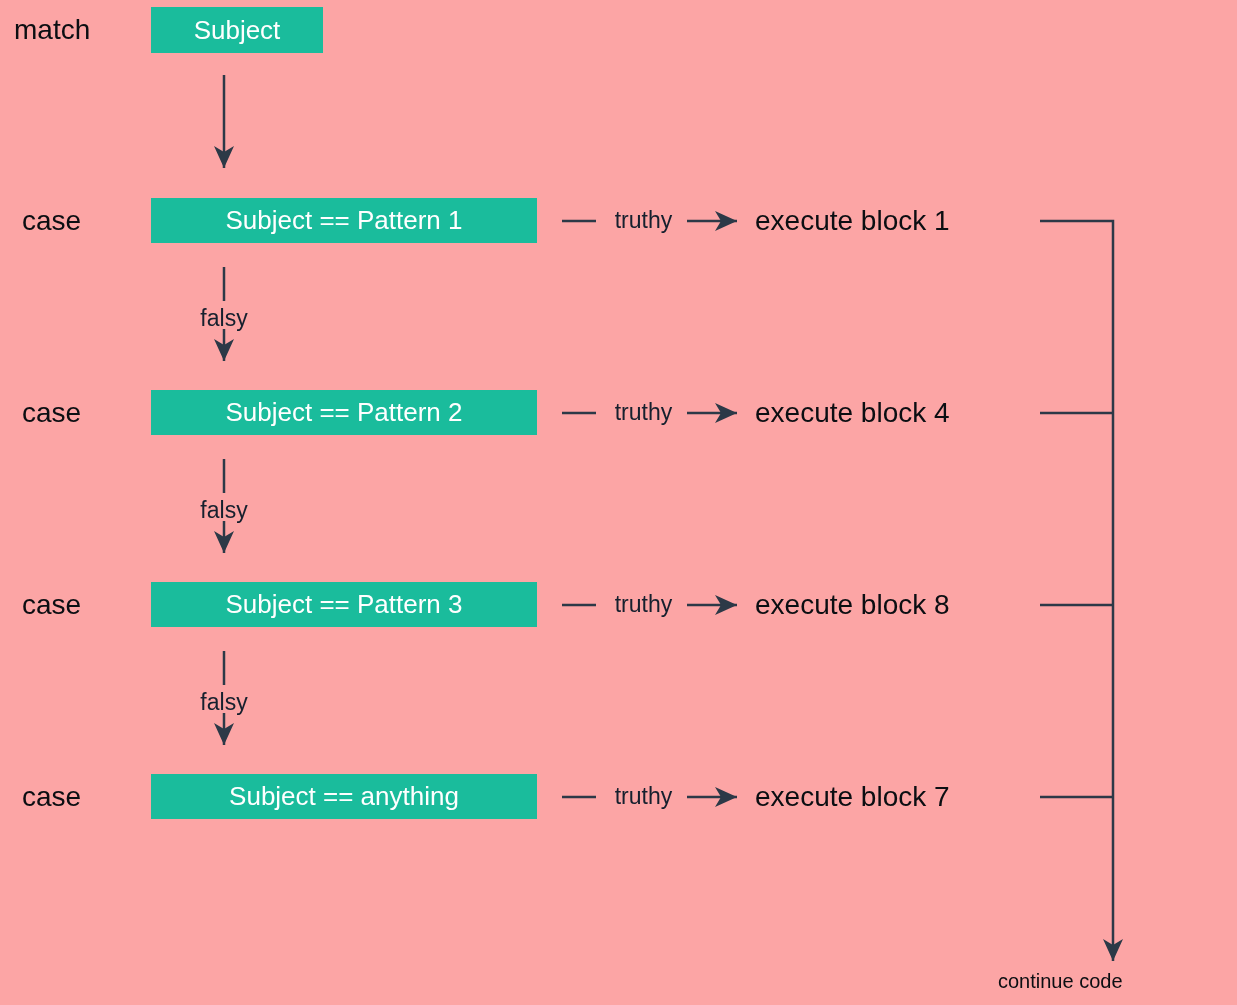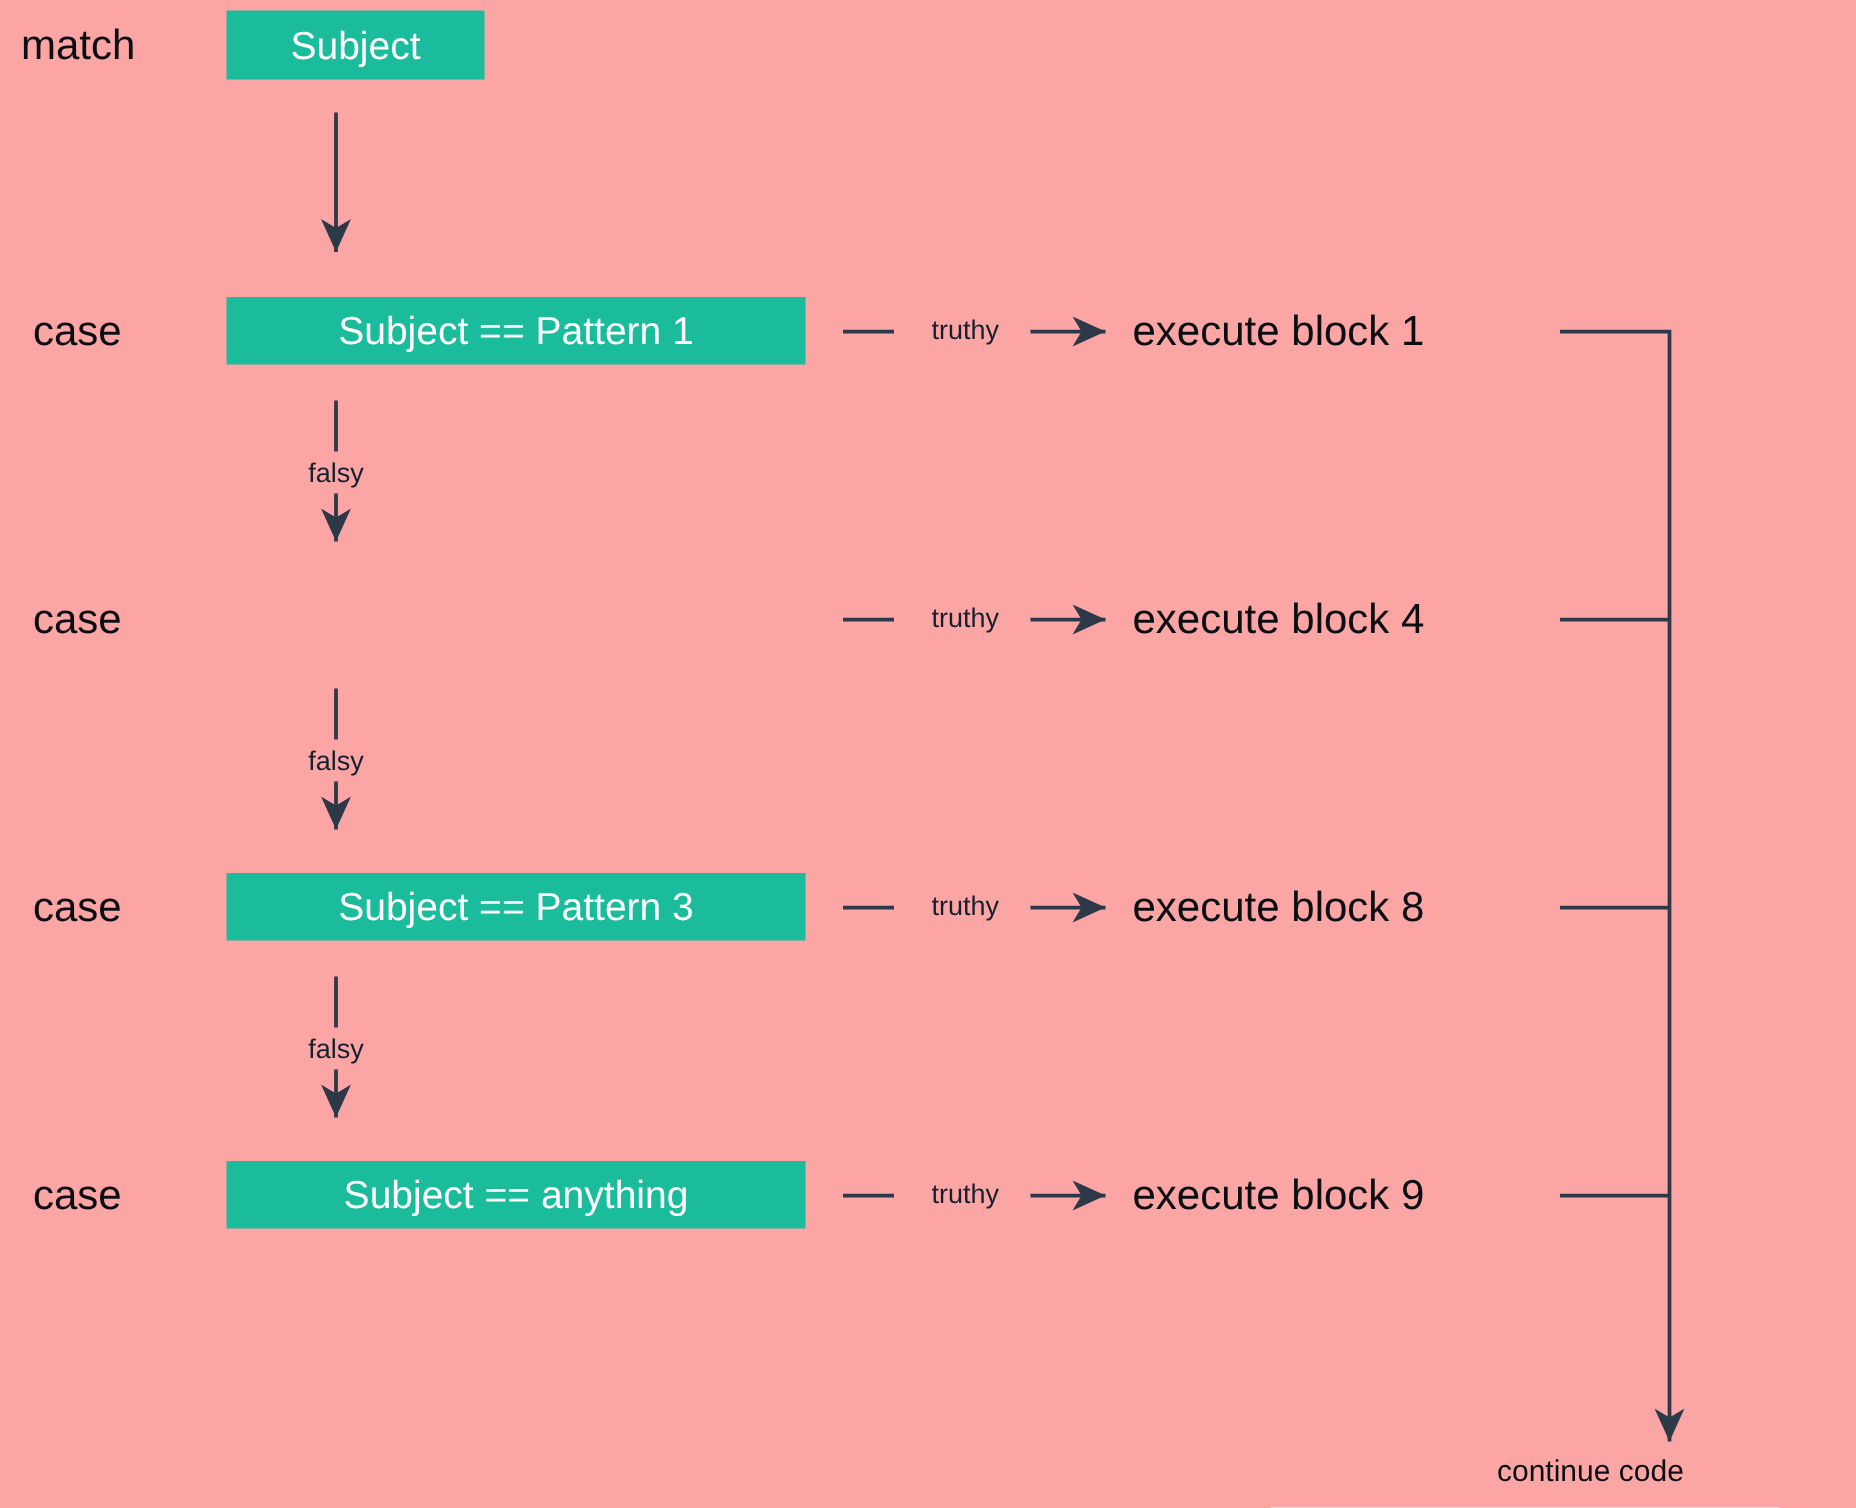--- a/index.html
+++ b/index.html
@@ -44,21 +44,21 @@
   .subject-box {
     left: 151px; top: 7px;
     width: 172px; height: 46px;
   }
   .cond-box {
     left: 151px;
     width: 386px; height: 45px;
   }
   .small-label {
     position: absolute;
-    font-size: 18px;
+    font-size: 23px;
     color: #16202e;
     white-space: pre;
   }
   .truthy-label {
     left: 596px;
     width: 95px;
     height: 45px;
     display: flex;
     align-items: center;
     justify-content: center;
@@ -141,30 +141,31 @@
   <div class="kw" style="left:14px; top:7px;">match</div>
   <div class="box subject-box">Subject</div>
 
   <div class="kw row-0" style="left:22px;">case</div>
   <div class="box cond-box row-0">Subject == Pattern 1</div>
   <div class="small-label truthy-label row-0">truthy</div>
   <div class="result-label row-0">execute block 1</div>
   <div class="small-label falsy-label falsy-0">falsy</div>
 
   <div class="kw row-1" style="left:22px;">case</div>
+  <div class="box cond-box row-1">Subject == Pattern 2</div>
   <div class="small-label truthy-label row-1">truthy</div>
   <div class="result-label row-1">execute block 4</div>
   <div class="small-label falsy-label falsy-1">falsy</div>
 
   <div class="kw row-2" style="left:22px;">case</div>
   <div class="box cond-box row-2">Subject == Pattern 3</div>
   <div class="small-label truthy-label row-2">truthy</div>
   <div class="result-label row-2">execute block 8</div>
   <div class="small-label falsy-label falsy-2">falsy</div>
 
   <div class="kw row-3" style="left:22px;">case</div>
   <div class="box cond-box row-3">Subject == anything</div>
   <div class="small-label truthy-label row-3">truthy</div>
-  <div class="result-label row-3">execute block 9</div>
+  <div class="result-label row-3">execute block 7</div>
 
   <div class="continue-label">continue code</div>
 
 </div>
 
 </body></html>

